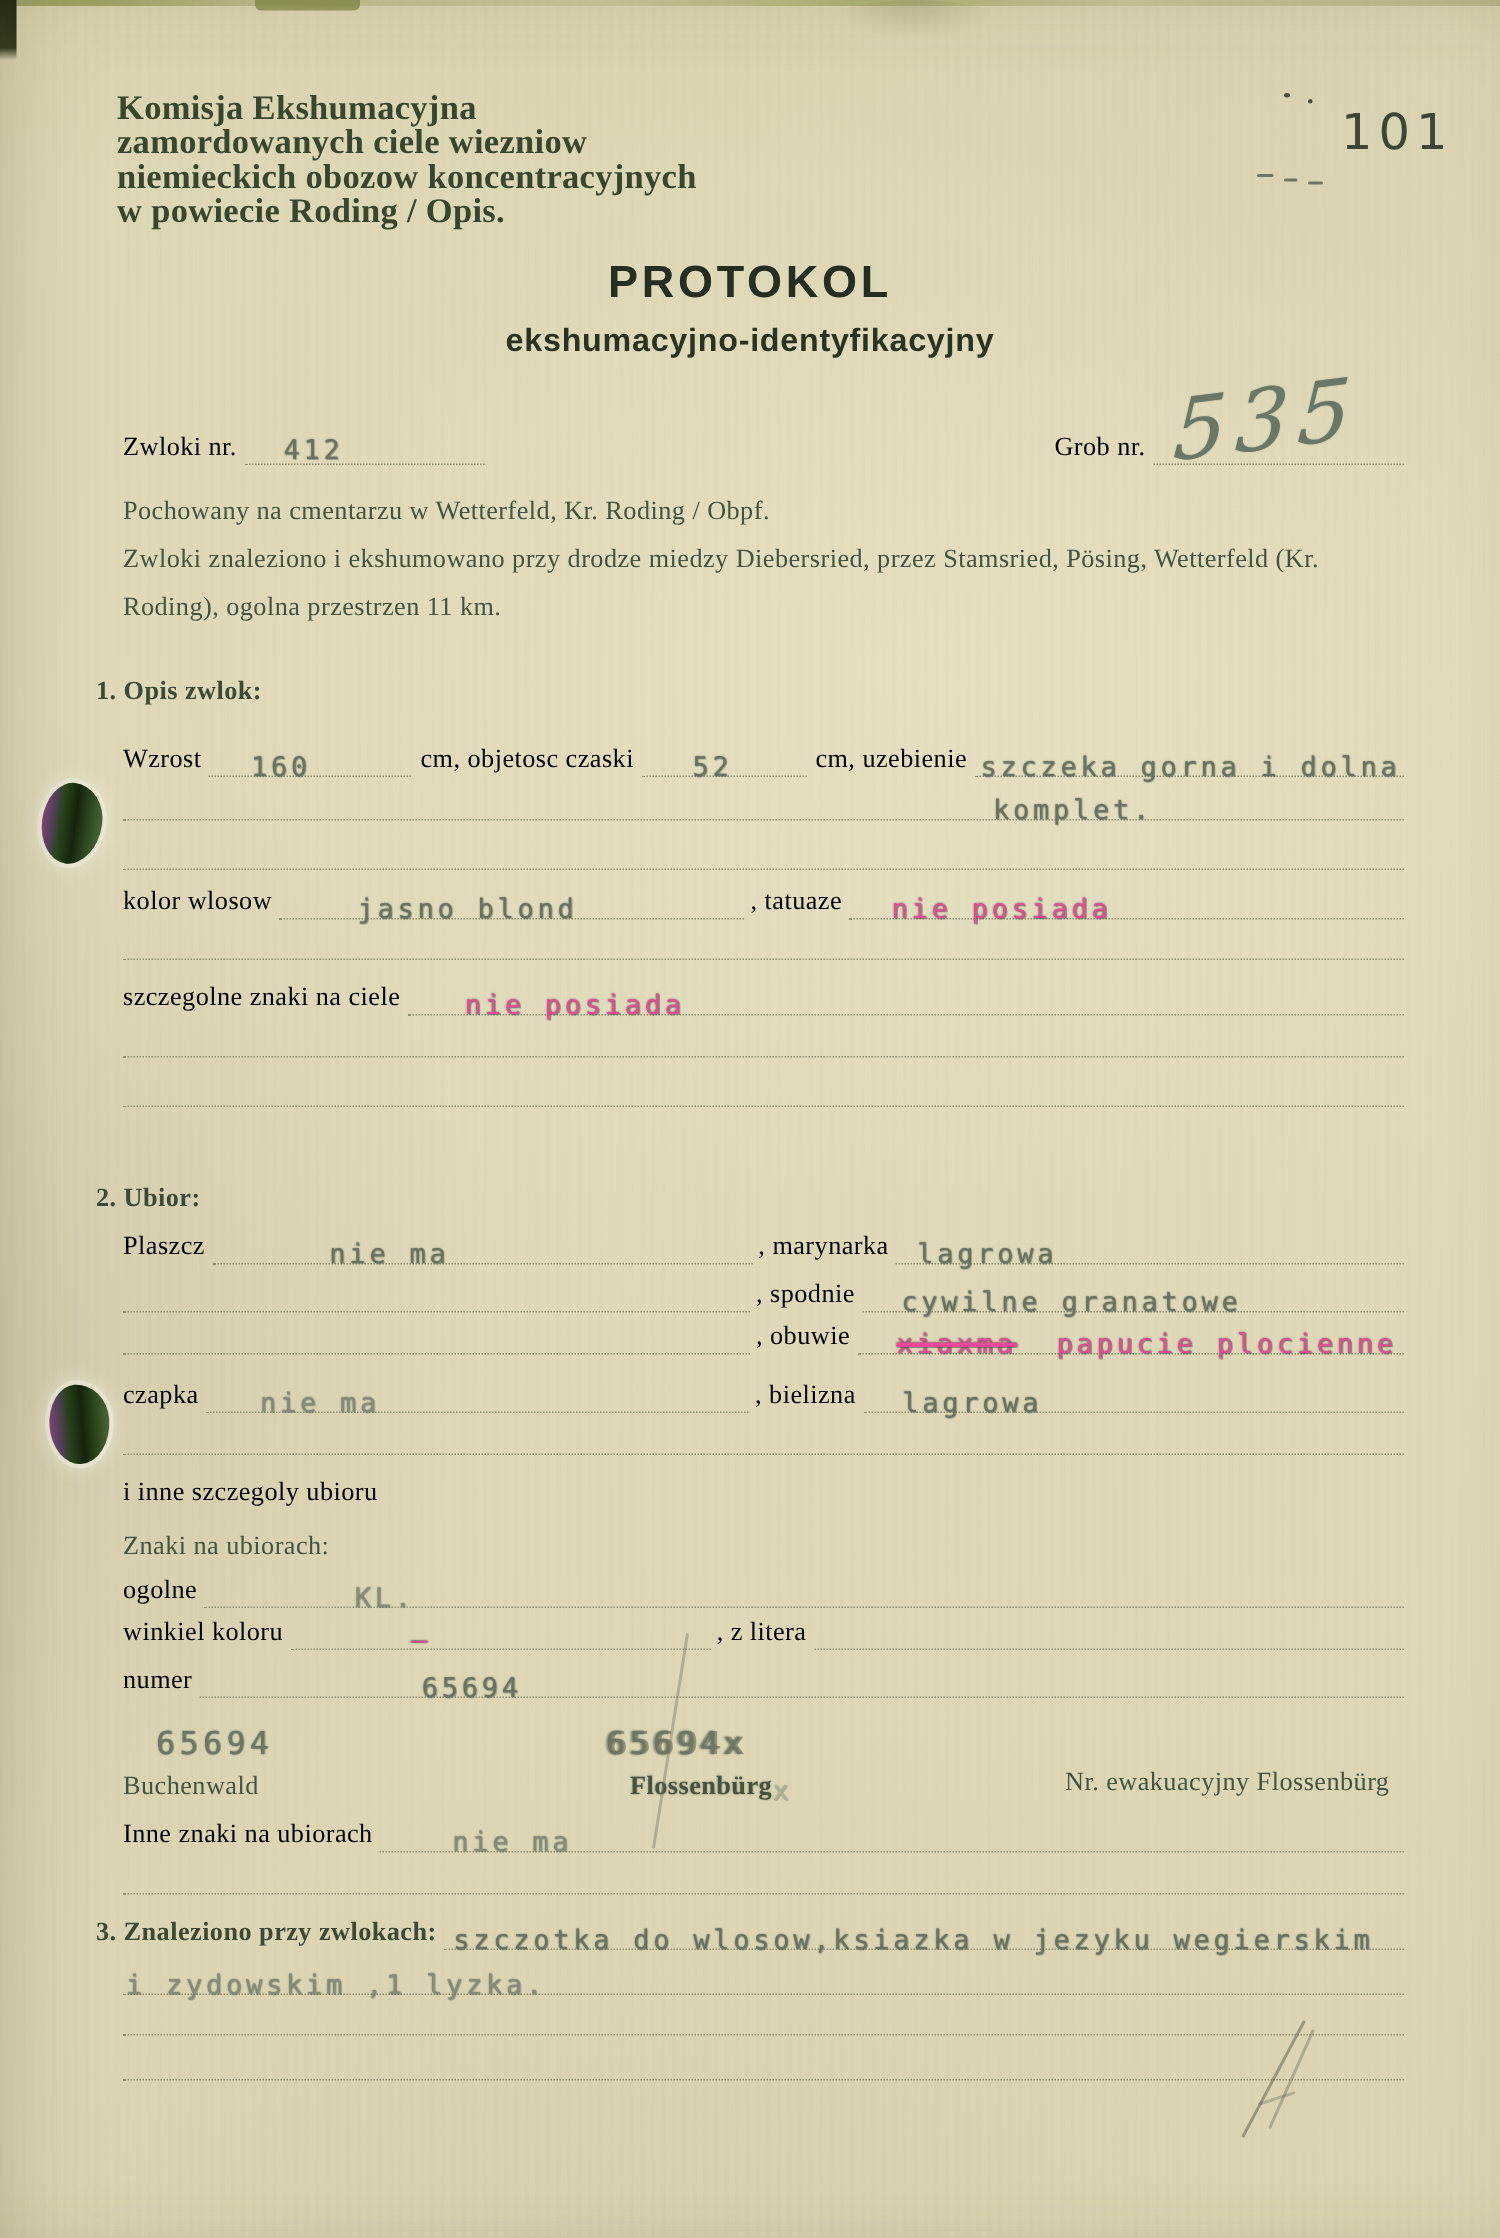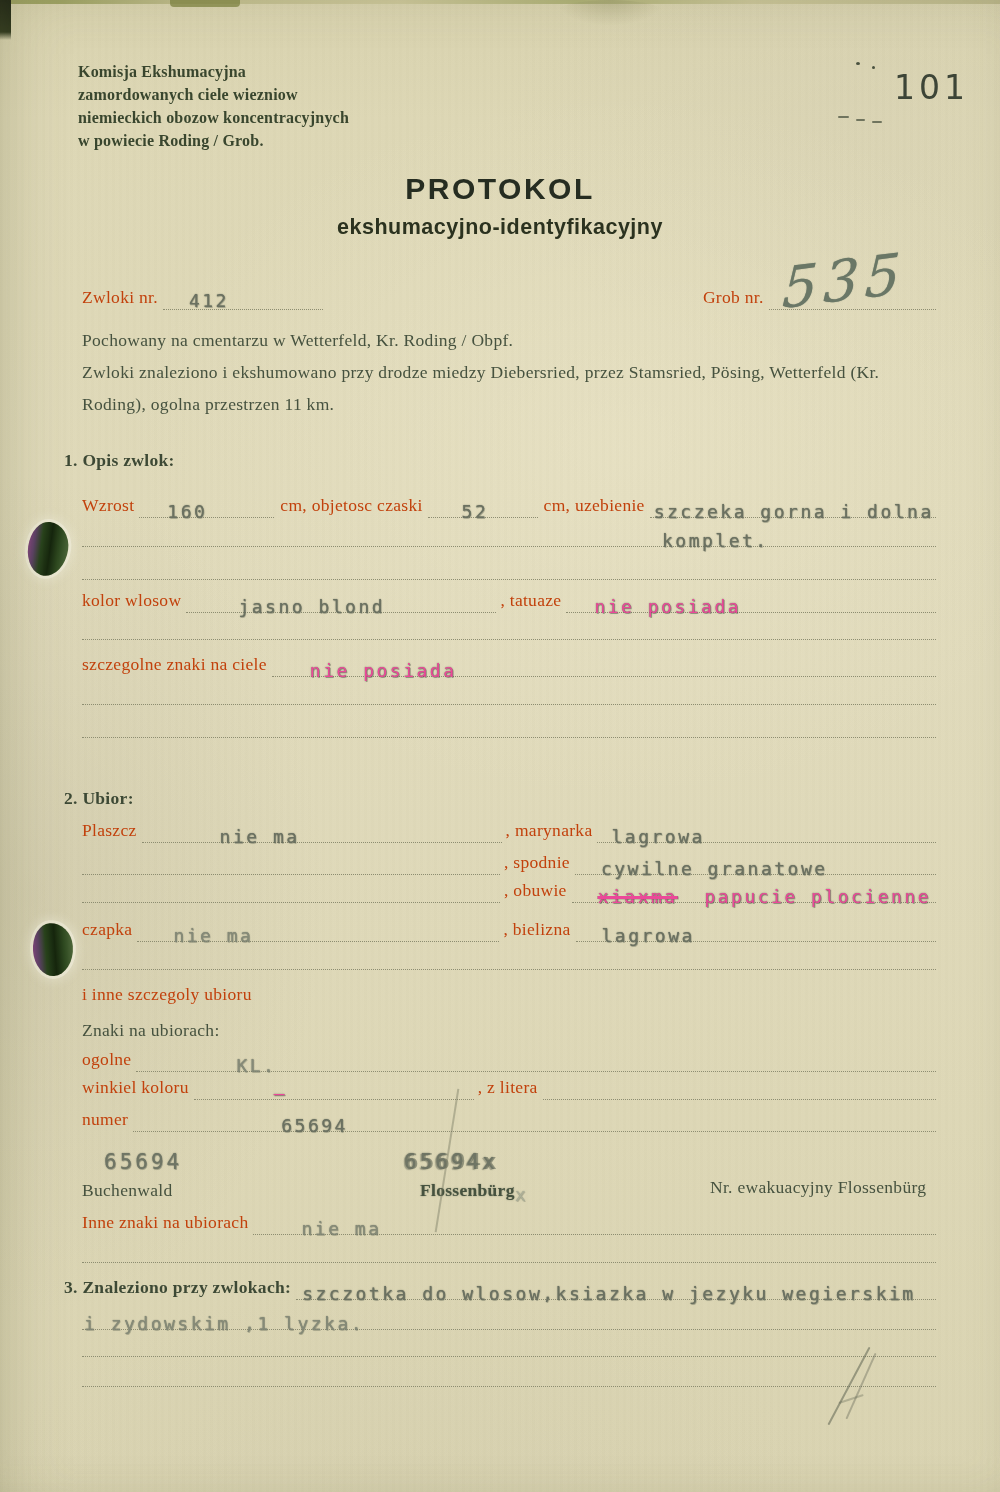--- a/index.html
+++ b/index.html
@@ -29,35 +29,35 @@
 
   .hole{position:absolute;border-radius:46% 54% 52% 48%/ 50% 46% 54% 50%;
     background:linear-gradient(90deg,#7c4379 0%,#5a3f63 14%,#27421b 32%,#15250d 55%,#2f4a21 78%,#4c6639 100%);
     box-shadow:0 0 0 3px rgba(238,235,216,.65), 0 0 10px 6px rgba(238,235,216,.45);}
   .hole1{left:28px;top:522px;width:40px;height:54px;transform:rotate(8deg);}
   .hole2{left:33px;top:923px;width:40px;height:53px;transform:rotate(-4deg);}
 
   
   .print{position:absolute;color:#46523f;font-size:17.5px;letter-spacing:.3px;white-space:nowrap;}
   .print.b{font-weight:bold;color:#3d4935;}
-  .org{position:absolute;left:78px;top:60px;font-weight:bold;font-size:16px;line-height:23px;color:#39462e;letter-spacing:.2px;}
+  .org{position:absolute;left:78px;top:60px;font-weight:bold;font-size:23px;line-height:23px;color:#39462e;letter-spacing:.2px;}
   .org div{white-space:nowrap;}
   .pagenum{position:absolute;left:894px;top:68px;font-family:"DejaVu Sans",sans-serif;font-size:33px;
     letter-spacing:4px;color:#3d4537;font-weight:500;}
   .dotmark{position:absolute;background:#4a523f;border-radius:50%;}
   .dashmark{position:absolute;background:#555d48;height:2px;border-radius:1px;opacity:.8;}
 
   .title{position:absolute;left:0;width:1000px;top:172px;text-align:center;
     font-family:"Liberation Sans",sans-serif;font-weight:bold;font-size:30px;letter-spacing:2.5px;color:#262d21;}
   .subtitle{position:absolute;left:0;width:1000px;top:215px;text-align:center;
     font-family:"Liberation Sans",sans-serif;font-weight:bold;font-size:21.5px;letter-spacing:.5px;color:#2b321f;}
 
   
   .row{position:absolute;left:82px;right:64px;height:24px;display:flex;align-items:flex-end;}
-  .row .lbl{font-size:17.5px;color:#c2410c;white-space:nowrap;padding:0 5px 2px 0;letter-spacing:.3px;}
+  .row .lbl{font-size:17.5px;color:#000000;white-space:nowrap;padding:0 5px 2px 0;letter-spacing:.3px;}
   .row .lbl.b{font-weight:bold;color:#3d4935;}
   .field{border-bottom:1.5px dotted #8d8d71;align-self:stretch;position:relative;}
   .grow{flex:1;}
   .w110{flex:0 0 110px;}.w135{flex:0 0 135px;}.w160{flex:0 0 160px;}.w310{flex:0 0 310px;}
   .sp{flex:0 0 380px;}
 
   .typed{position:absolute;bottom:-5px;white-space:nowrap;
     font-family:"DejaVu Sans Mono",monospace;font-size:18px;letter-spacing:2.5px;color:#6b7161;
     text-shadow:0 0 1.2px rgba(96,102,86,.95), .7px .7px 0 rgba(96,102,86,.35);}
   .typed.dk{color:#ec4899;text-shadow:0 0 1.4px rgba(80,86,70,.95), 1px .5px 0 rgba(80,86,70,.45);}
@@ -89,21 +89,21 @@
 <div class="edge-top-dark"></div>
 <div class="corner-bar"></div>
 <div class="stain" style="left:555px;top:0;width:110px;height:26px;background:radial-gradient(ellipse at 50% 0,rgba(150,148,105,.4),rgba(150,148,105,0) 70%);"></div>
 <div class="hole hole1"></div>
 <div class="hole hole2"></div>
 
 <div class="org">
   <div>Komisja Ekshumacyjna</div>
   <div>zamordowanych ciele wiezniow</div>
   <div>niemieckich obozow koncentracyjnych</div>
-  <div>w powiecie Roding / Grob.</div>
+  <div>w powiecie Roding / Opis.</div>
 </div>
 
 <div class="pagenum">101</div>
 <div class="dotmark" style="left:856px;top:62px;width:4px;height:3px;"></div>
 <div class="dotmark" style="left:872px;top:66px;width:3px;height:3px;"></div>
 <div class="dashmark" style="left:838px;top:116px;width:11px;"></div>
 <div class="dashmark" style="left:856px;top:119px;width:9px;"></div>
 <div class="dashmark" style="left:872px;top:121px;width:10px;"></div>
 
 <div class="title">PROTOKOL</div>

